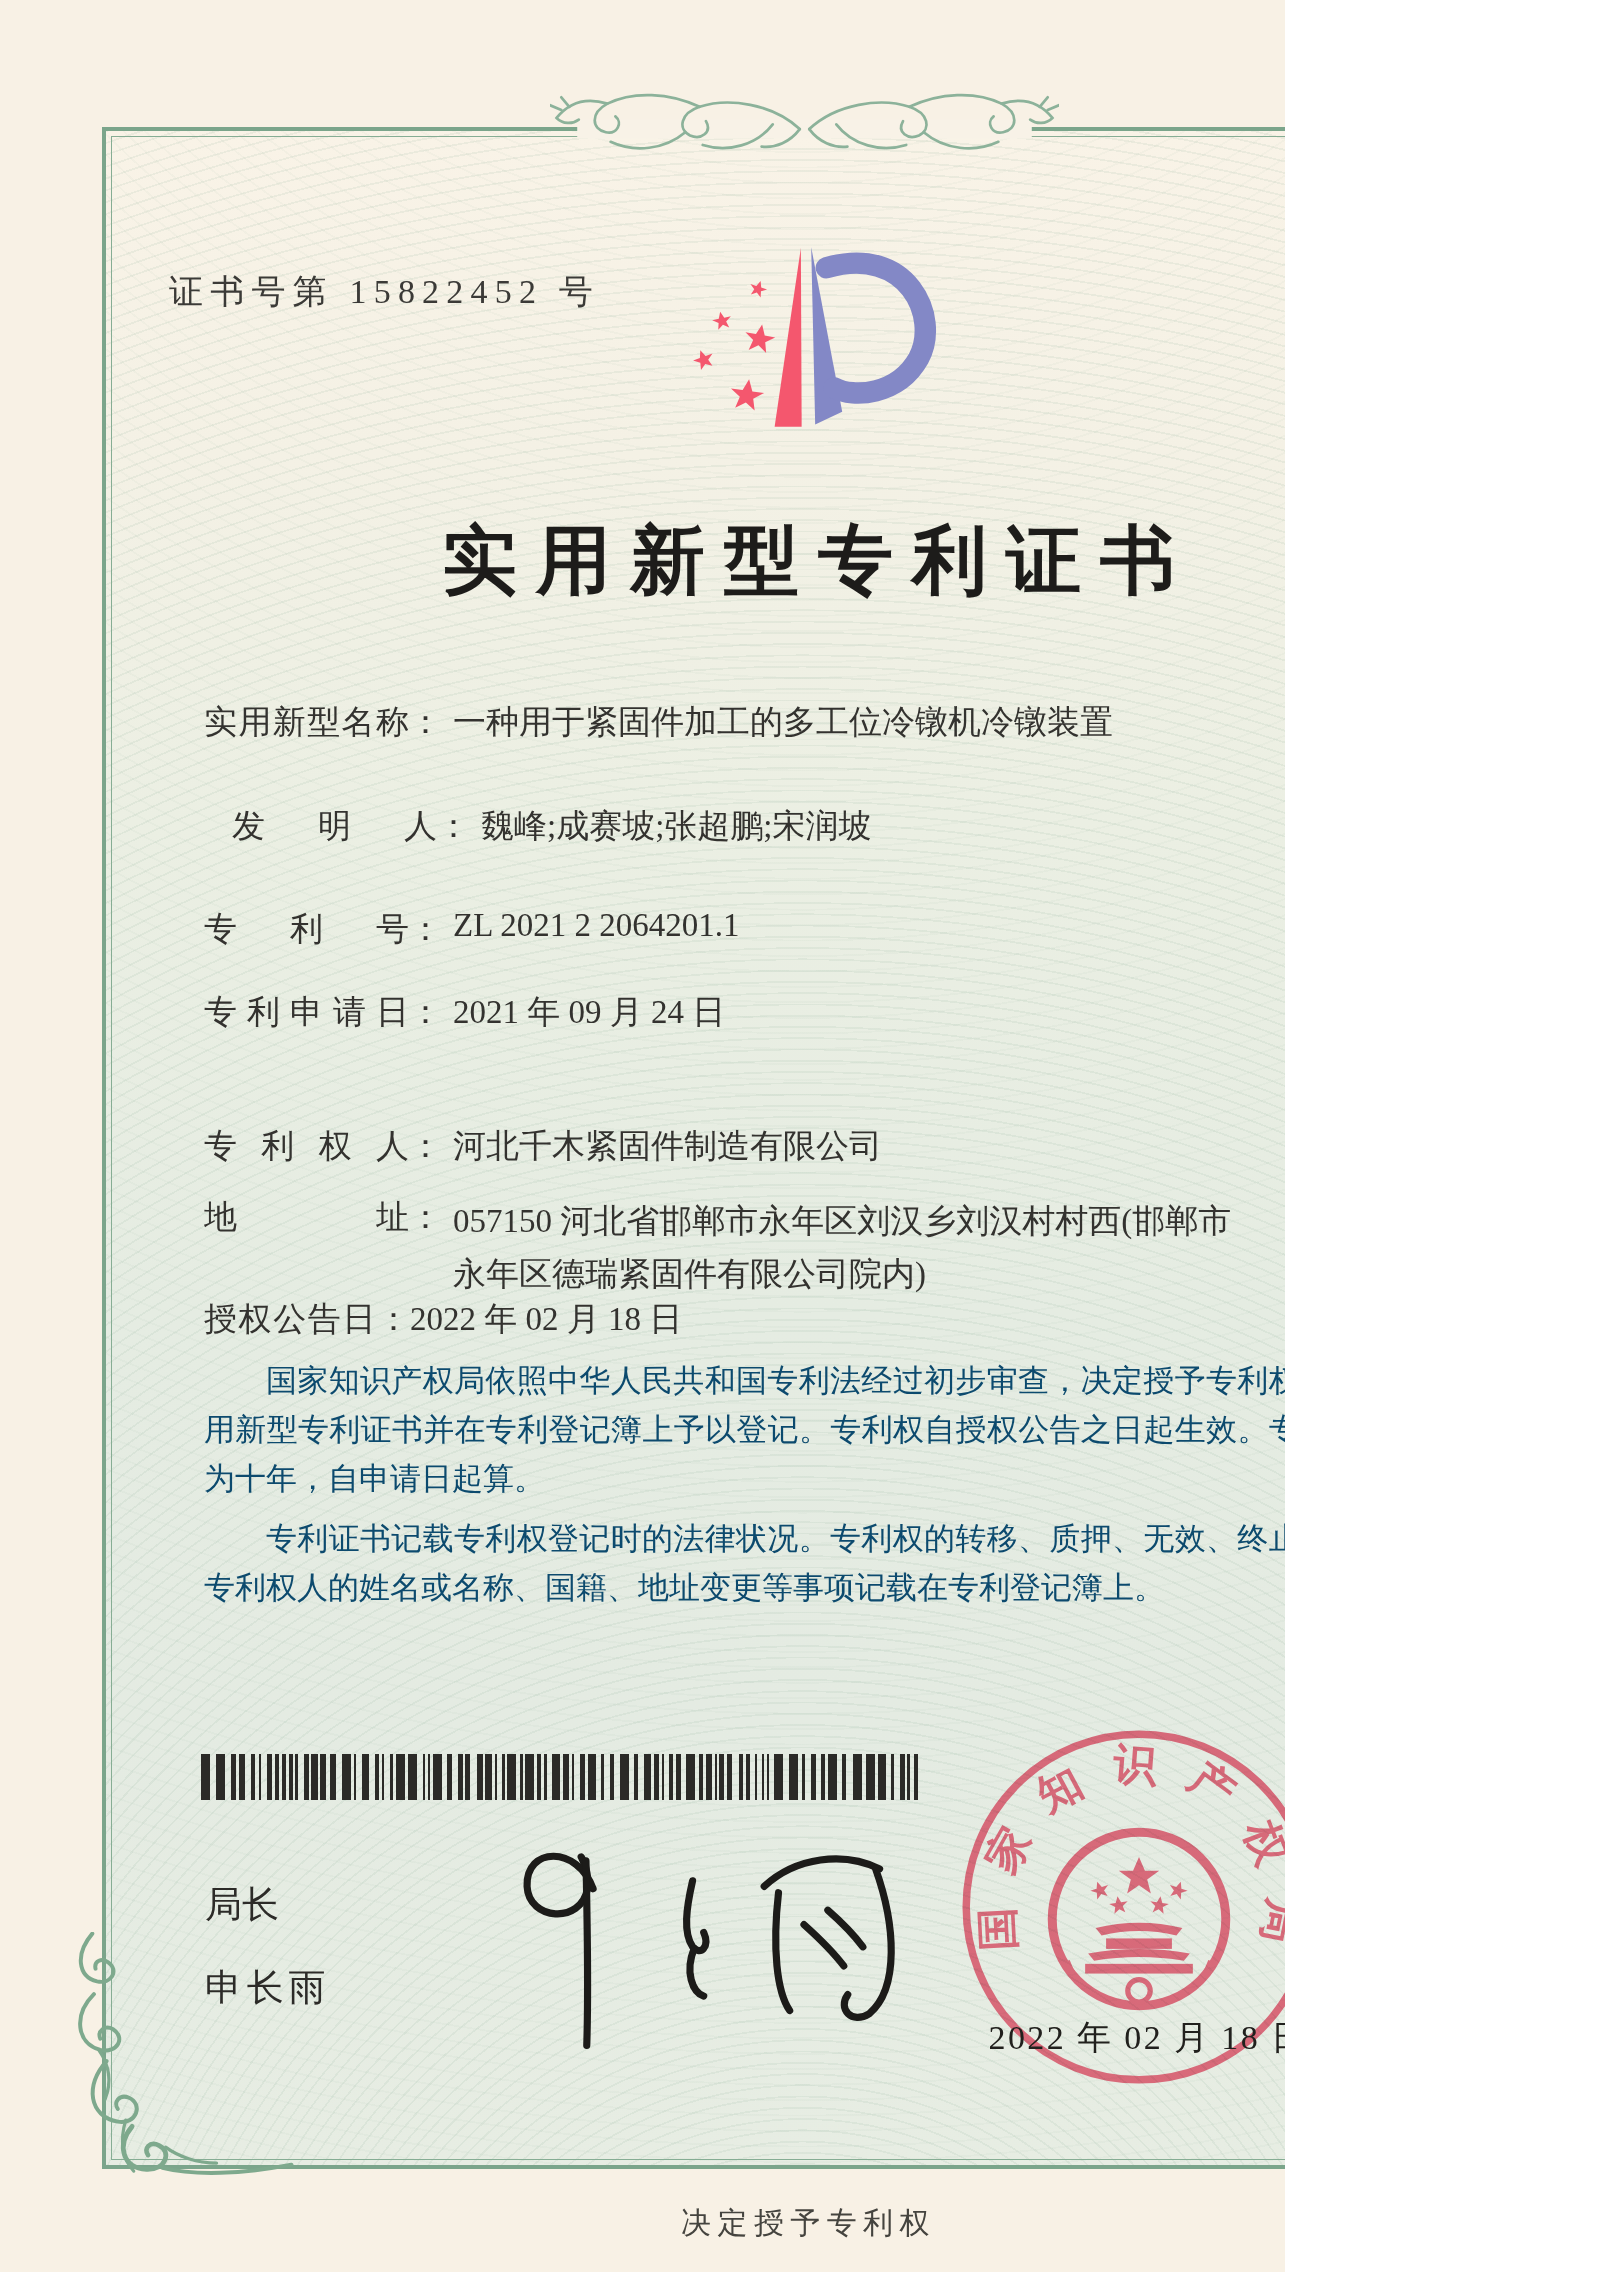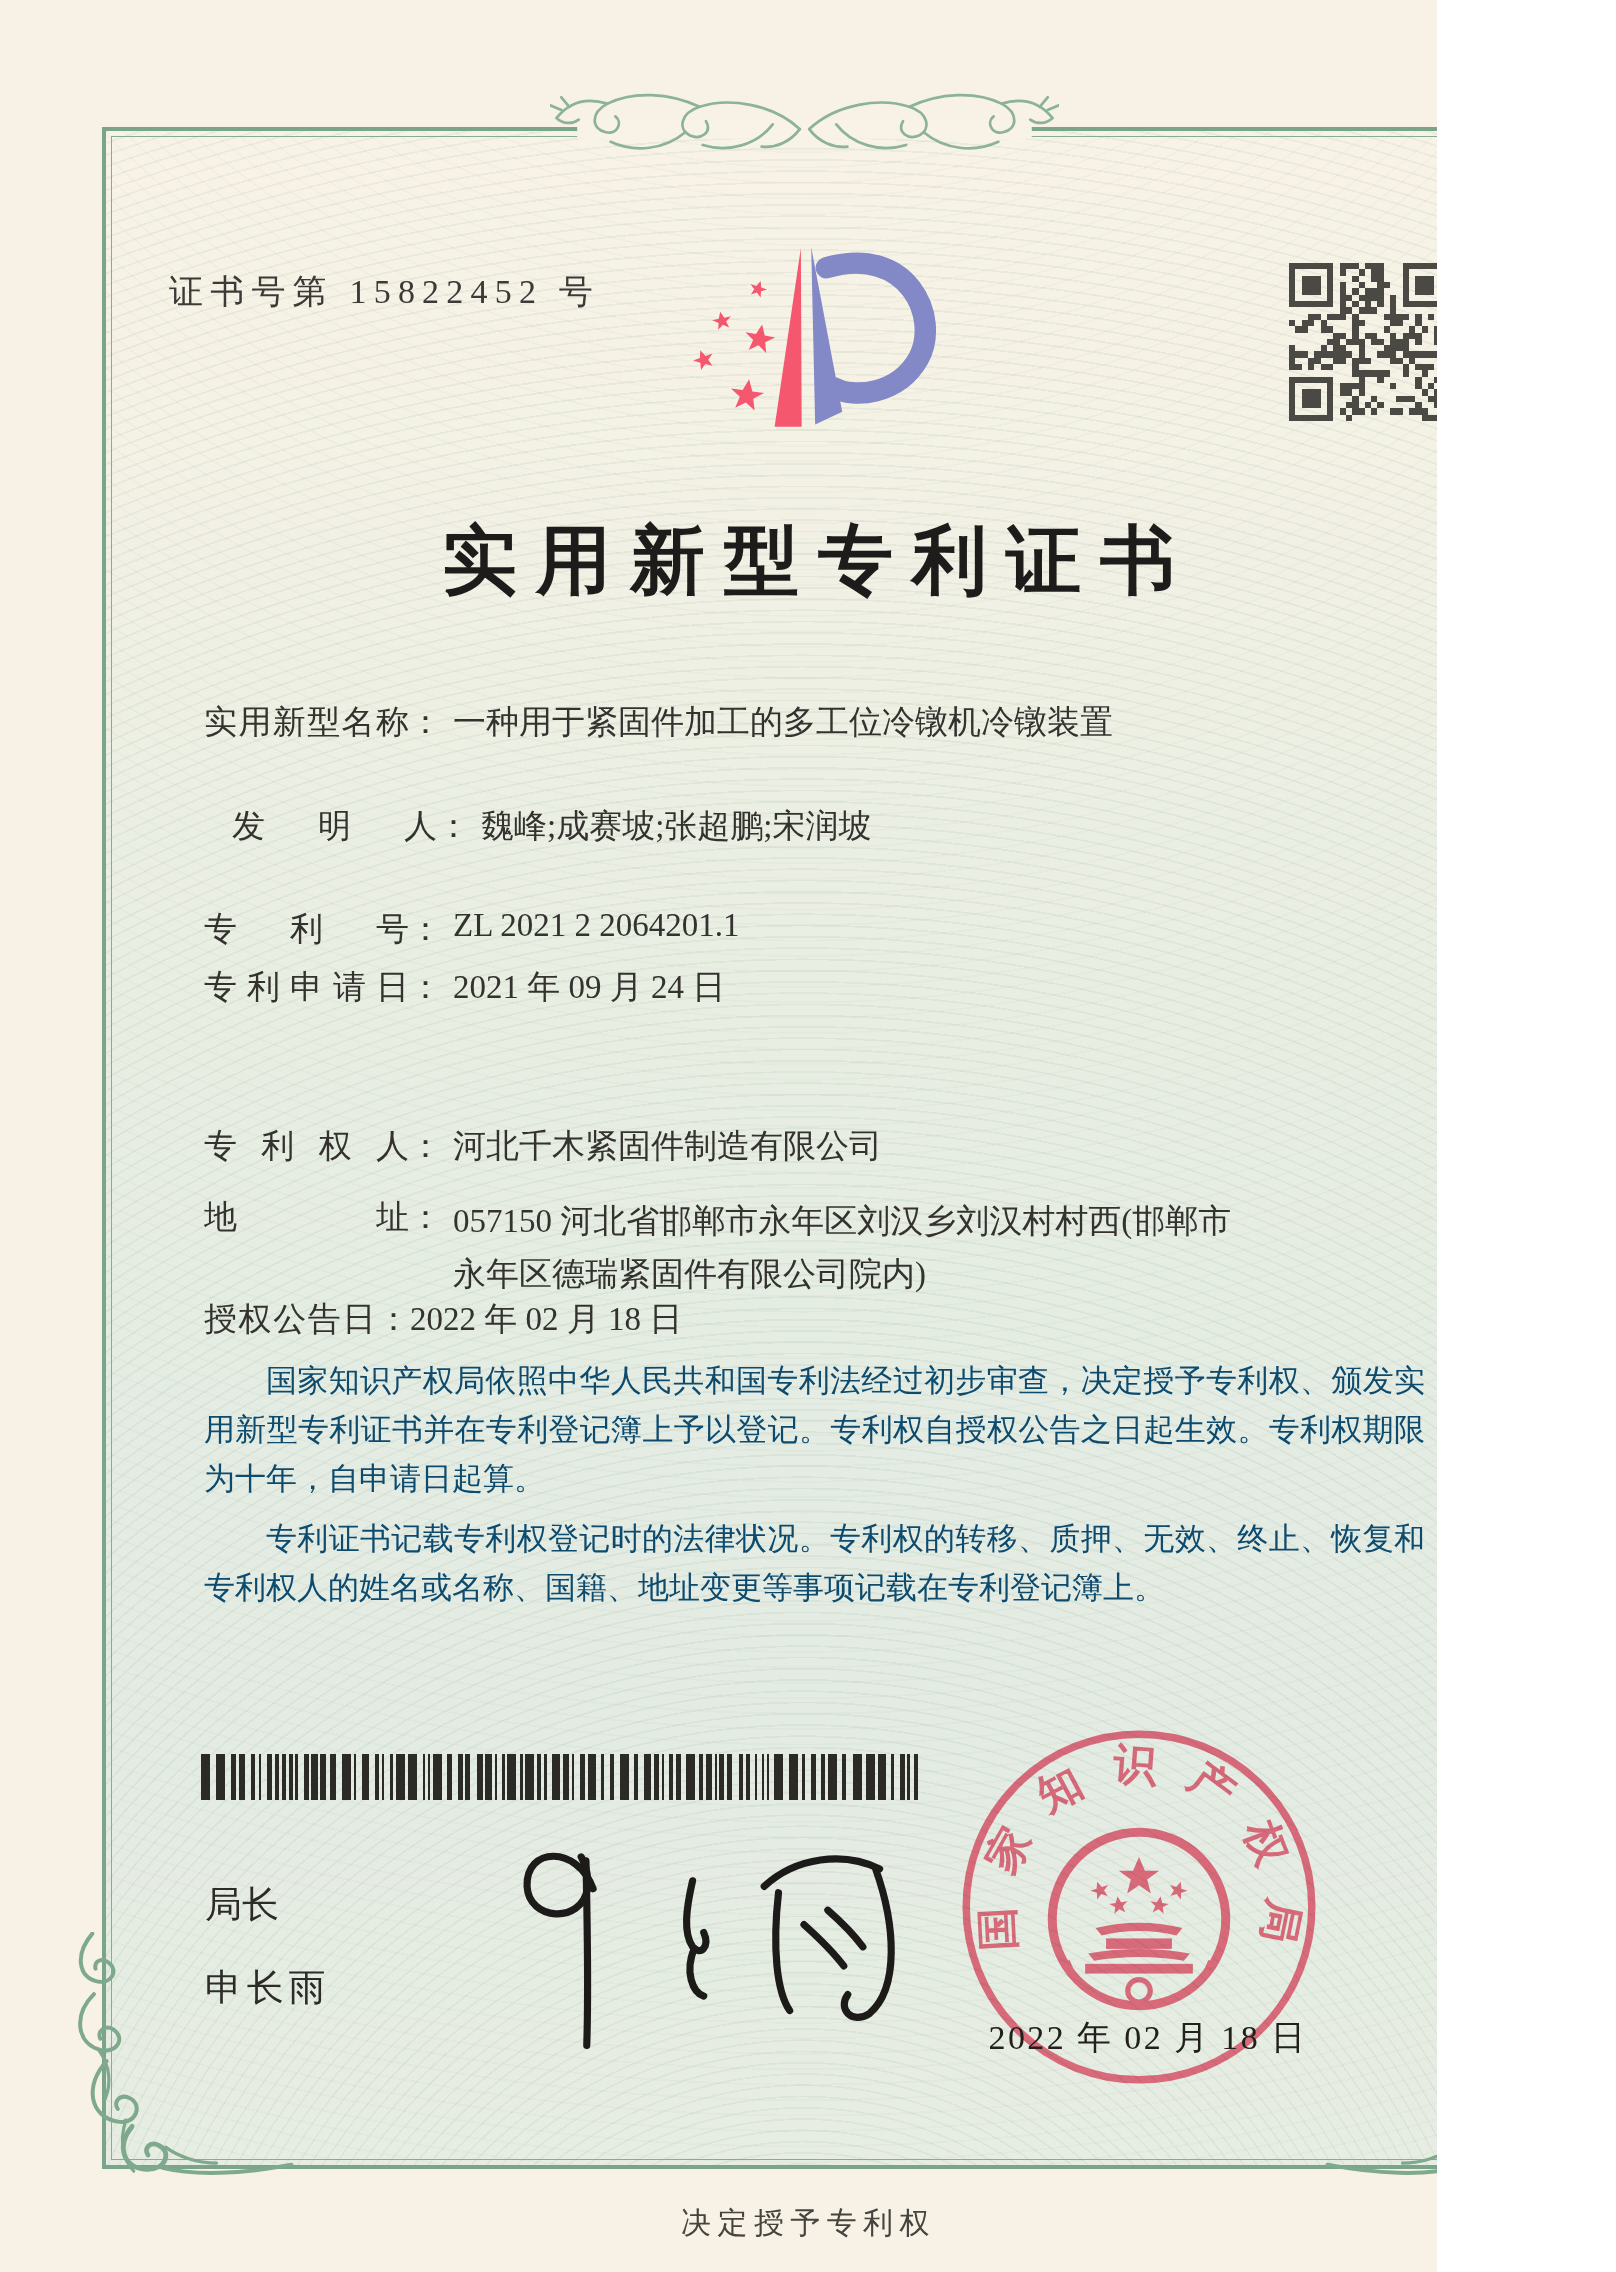--- a/index.html
+++ b/index.html
@@ -1,17 +1,17 @@
 <!DOCTYPE html>
 <html style="font-size:12.7px"><head>
 <meta charset="utf-8">
 <style>
   html,body{margin:0;padding:0;}
   .page{
-    position:relative; width:1437px; height:2273px;
+    position:relative; width:1285px; height:2273px;
     background:#f8f1e5;
     font-family:"Liberation Serif","DejaVu Serif",serif;
     color:#2c2b28; overflow:hidden;
   }
   
   .inner-bg{
     position:absolute; left:102px; top:127px; width:1401px; height:2042px;
     background:
       repeating-radial-gradient(120% 90% at 50% 118%, rgba(140,175,152,.13) 0 1.6px, rgba(0,0,0,0) 1.6px 10.3px),
       repeating-radial-gradient(140% 110% at 50% -45%, rgba(140,175,152,.06) 0 1.6px, rgba(0,0,0,0) 1.6px 13.5px),
@@ -440,21 +440,21 @@
   <div class="frow" style="top:804px;margin-left:28px;">
     <span class="lbl">发　明　人</span>
       <span class="colon">：</span>
       <span class="val">魏峰;成赛坡;张超鹏;宋润坡</span>
   </div>
   <div class="frow" style="top:907px;">
     <span class="lbl">专　利　号</span>
       <span class="colon">：</span>
       <span class="val">ZL 2021 2 2064201.1</span>
   </div>
-  <div class="frow" style="top:965px;">
+  <div class="frow" style="top:990px;">
     <span class="lbl">专利申请日</span>
       <span class="colon">：</span>
       <span class="val">2021 年 09 月 24 日</span>
   </div>
   <div class="frow" style="top:1124px;">
     <span class="lbl">专 利 权 人</span>
       <span class="colon">：</span>
       <span class="val">河北千木紧固件制造有限公司</span>
   </div>
   <div class="frow addr" style="top:1195px;">

